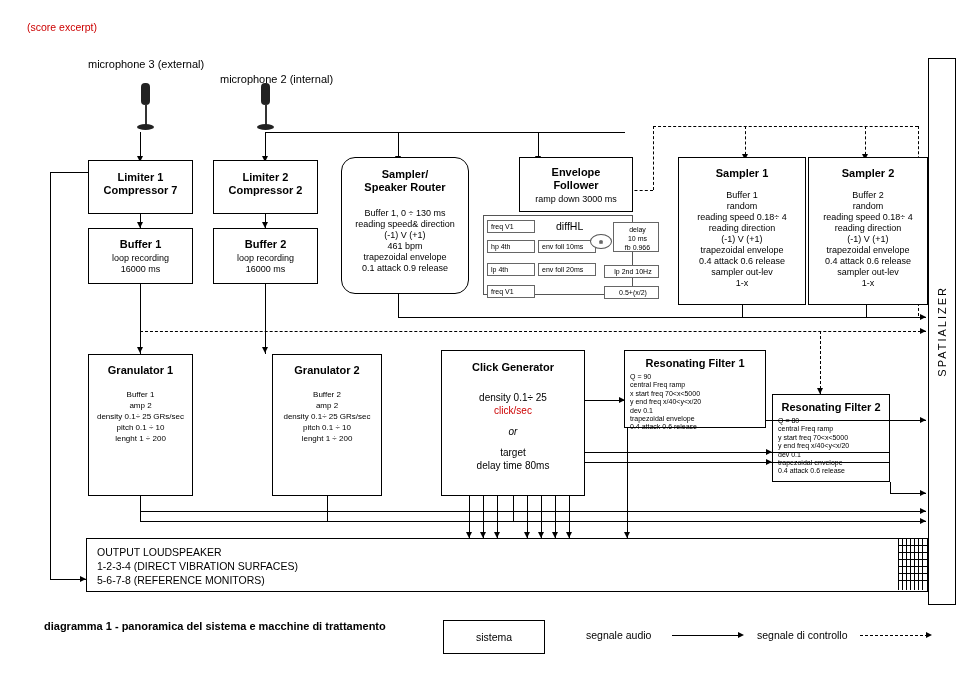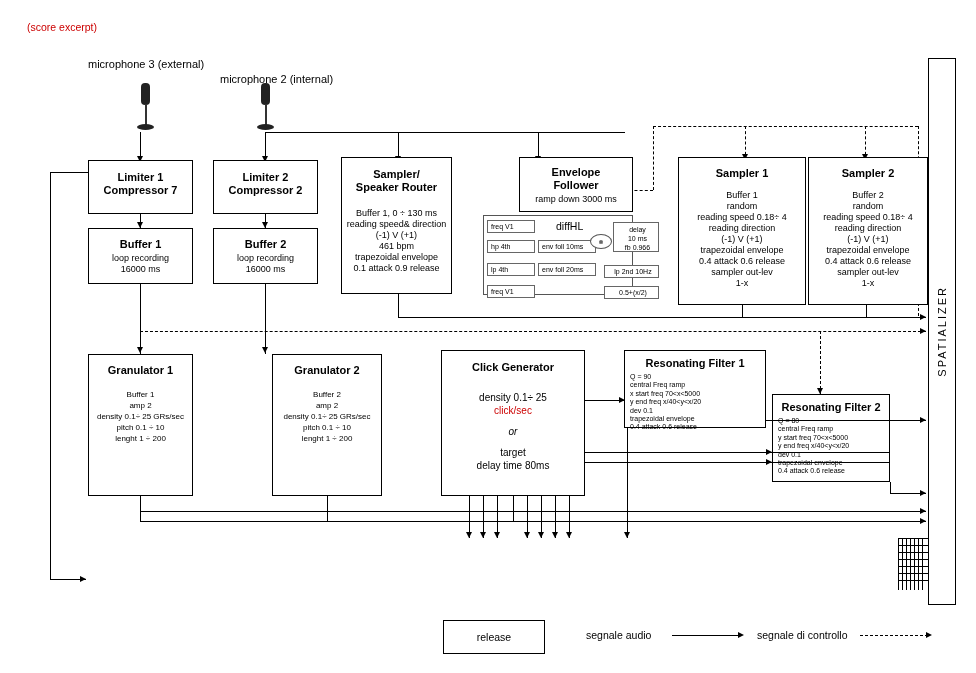--- a/index.html
+++ b/index.html
@@ -112,21 +112,21 @@
   </div>
   <div class="vline" style="left:265px;top:214px;height:14px;"></div>
   <div class="arrow-d" style="left:261.5px;top:222px;"></div>
 
   <div class="box" style="left:213px;top:228px;width:105px;height:56px;">
     <div class="title" style="margin-top:9px;">Buffer 2</div>
     <div class="sub" style="white-space:pre-line;margin-top:2px;">loop recording
 16000 ms</div>
   </div>
 
-  <div class="box" style="left:341px;top:157px;width:111px;height:137px;">
+  <div class="box" style="left:341px;top:157px;width:128px;height:137px;border-radius:14px;">
     <div class="title" style="margin-top:10px;white-space:pre-line;">Sampler/
 Speaker Router</div>
     <div class="sub" style="white-space:pre-line;margin-top:14px;">Buffer 1, 0 ÷ 130 ms
 reading speed&amp; direction
 (-1) V (+1)
 461 bpm
 trapezoidal envelope
 0.1 attack 0.9 release</div>
   </div>
 
@@ -290,40 +290,48 @@
   <div class="vline" style="left:541px;top:496px;height:42px;"></div>
   <div class="arrow-d" style="left:537.5px;top:532px;"></div>
   <div class="vline" style="left:555px;top:496px;height:42px;"></div>
   <div class="arrow-d" style="left:551.5px;top:532px;"></div>
   <div class="vline" style="left:569px;top:496px;height:42px;"></div>
   <div class="arrow-d" style="left:565.5px;top:532px;"></div>
 
   <div class="vline" style="left:627px;top:428px;height:110px;"></div>
   <div class="arrow-d" style="left:623.5px;top:532px;"></div>
 
+  <div class="outbox" style="left:86px;top:538px;width:840px;height:52px;">
+    <div class="t">
+      <div>OUTPUT LOUDSPEAKER</div>
+      <div>1-2-3-4 (DIRECT VIBRATION SURFACES)</div>
+      <div>5-6-7-8 (REFERENCE MONITORS)</div>
+    </div>
+  </div>
 
   <div class="fanline" style="left:898px;top:538px;height:52px;"></div>
   <div class="fanline" style="left:902px;top:538px;height:52px;"></div>
   <div class="fanline" style="left:906px;top:538px;height:52px;"></div>
   <div class="fanline" style="left:910px;top:538px;height:52px;"></div>
   <div class="fanline" style="left:914px;top:538px;height:52px;"></div>
   <div class="fanline" style="left:918px;top:538px;height:52px;"></div>
   <div class="fanline" style="left:922px;top:538px;height:52px;"></div>
   <div class="hline" style="left:898px;top:538px;width:30px;"></div>
   <div class="hline" style="left:898px;top:545px;width:30px;"></div>
   <div class="hline" style="left:898px;top:552px;width:30px;"></div>
   <div class="hline" style="left:898px;top:559px;width:30px;"></div>
   <div class="hline" style="left:898px;top:566px;width:30px;"></div>
   <div class="hline" style="left:898px;top:573px;width:30px;"></div>
   <div class="hline" style="left:898px;top:580px;width:30px;"></div>
   <div class="vline" style="left:928px;top:590px;height:13px;"></div>
 
+  <div class="caption" style="left:44px;top:620px;">diagramma 1 - panoramica del sistema e macchine di trattamento</div>
 
   <div class="machbox" style="left:443px;top:620px;width:100px;height:32px;">
-    <span>release</span>
+    <span>sistema</span>
   </div>
   <div class="legend-text" style="left:586px;top:629px;">segnale audio</div>
   <div class="legend-line" style="left:672px;top:635px;width:68px;"></div>
   <div class="arrow-r" style="left:738px;top:631.5px;"></div>
   <div class="legend-text" style="left:757px;top:629px;">segnale di controllo</div>
   <div class="legend-dash" style="left:860px;top:635px;width:68px;"></div>
   <div class="arrow-r" style="left:926px;top:631.5px;"></div>
 
 </div>
 

